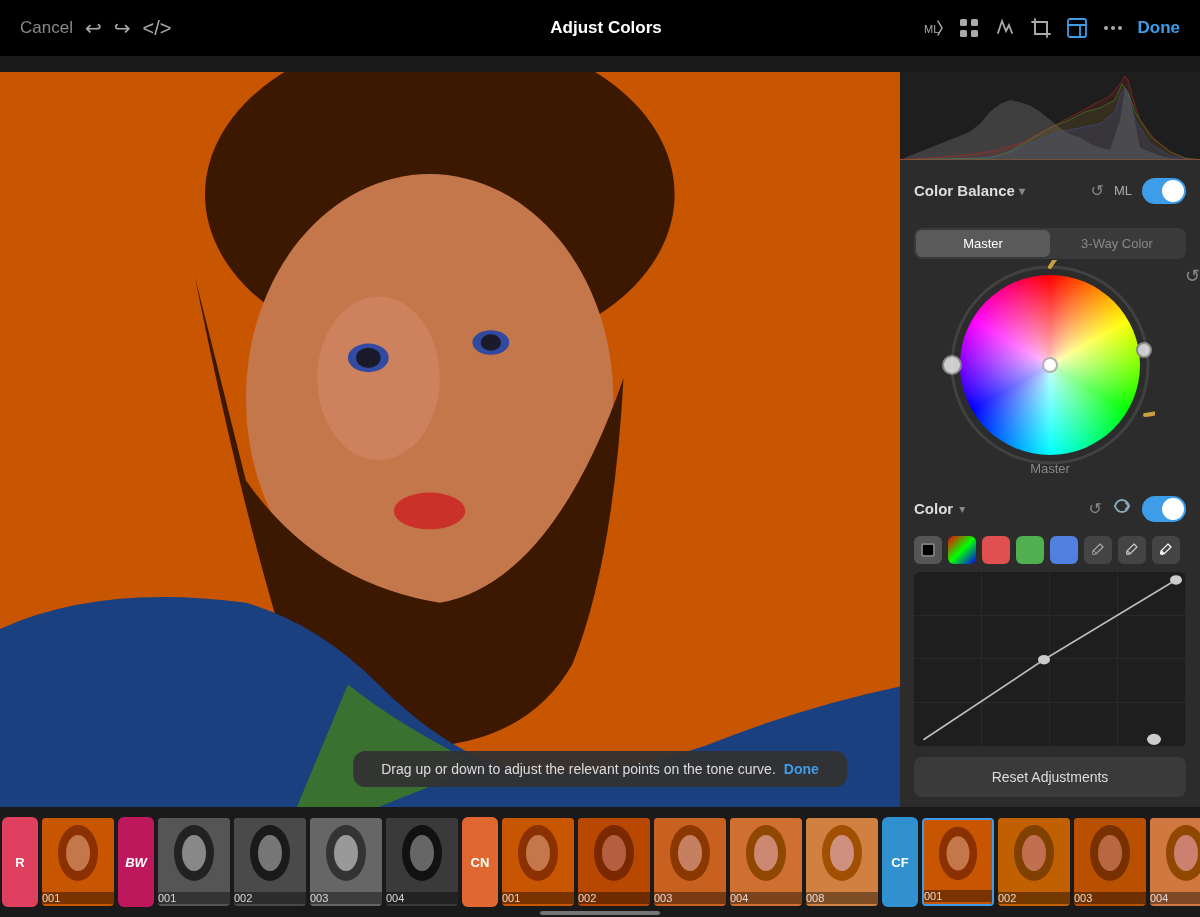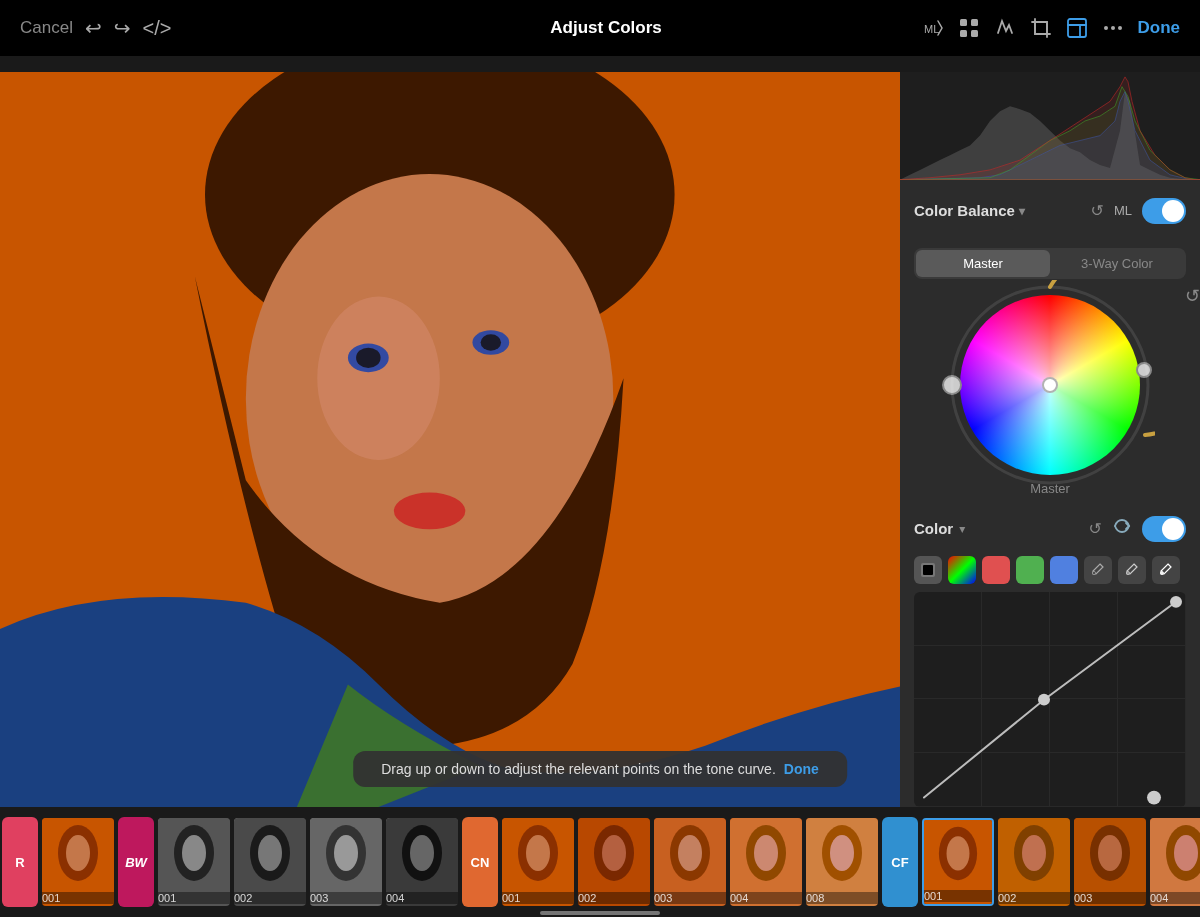--- a/index.html
+++ b/index.html
@@ -733,20 +733,21 @@
       <path d="M 10 210 L 130 110 L 262 10" stroke="rgba(255,255,255,0.7)" stroke-width="2" fill="none" stroke-linecap="round"></path>
 
       <circle cx="262" cy="10" r="6" fill="#ccc" stroke="none"></circle>
 
       <circle cx="130" cy="110" r="6" fill="#ccc" stroke="none"></circle>
 
       <circle cx="240" cy="210" r="7" fill="#ccc" stroke="none"></circle>
     </svg>
   </div>
 
+  <button class="reset-adjustments-btn">Reset Adjustments</button>
 
 </div>
 
 <div id="film-strip">
 
   <div class="film-group">
     <div class="film-label red">R</div>
     <div class="film-thumb">
       <svg style="width:100%;height:100%" viewBox="0 0 72 88" preserveAspectRatio="xMidYMid slice">
         <rect width="72" height="88" fill="#c85500"></rect>

